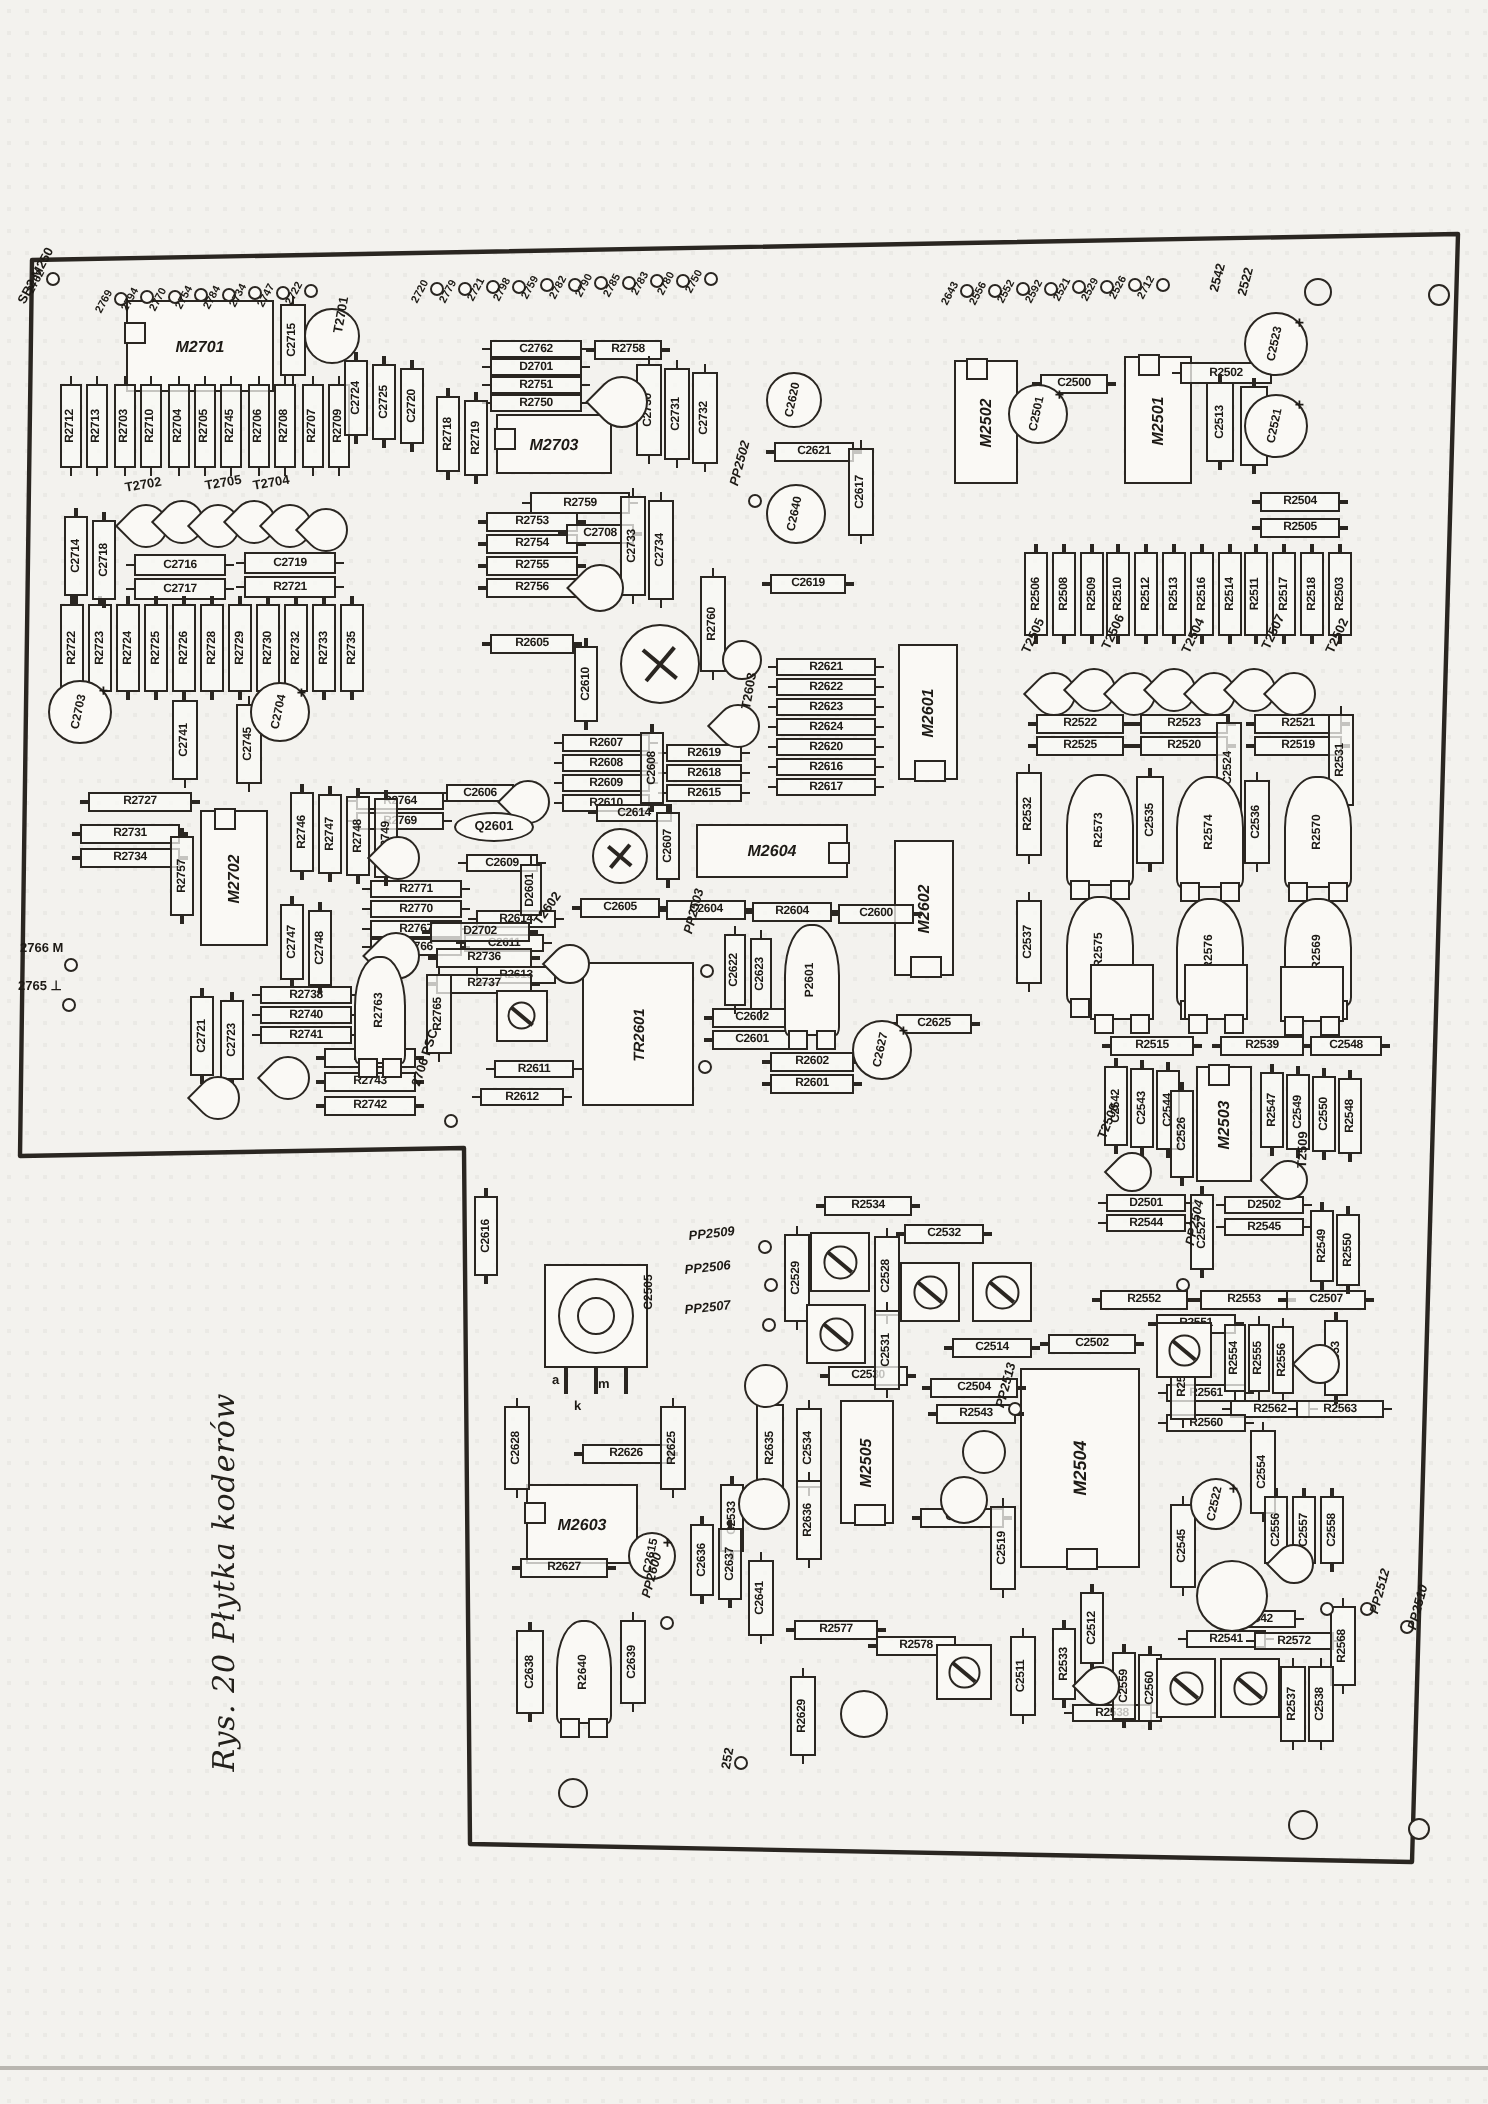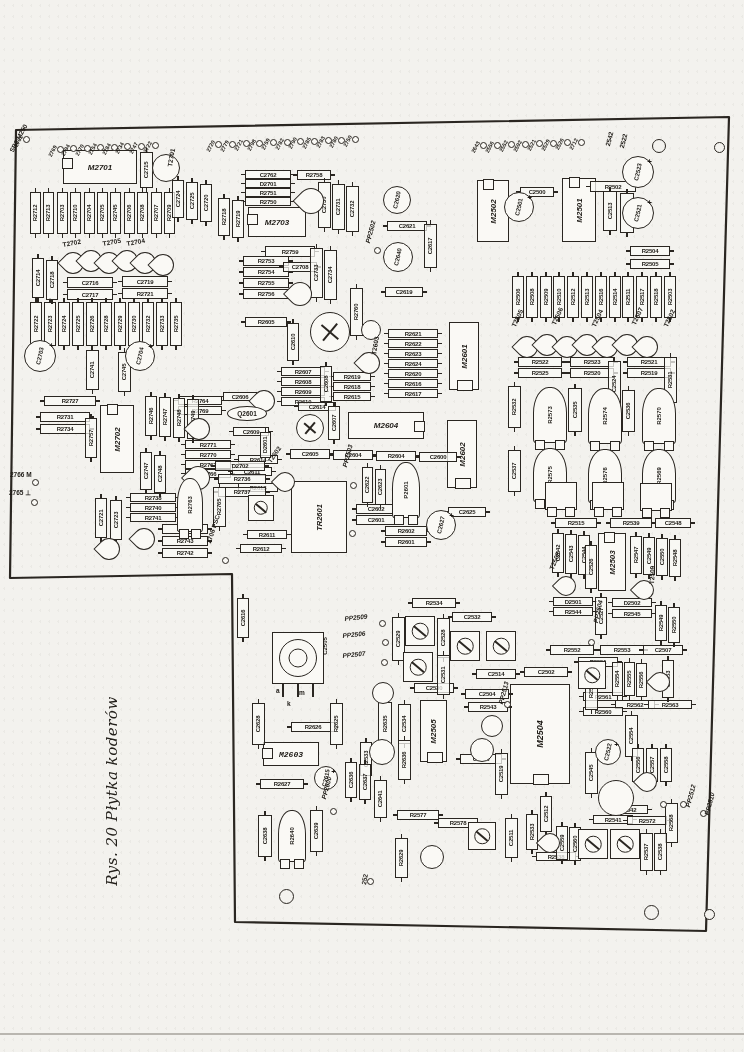--- a/index.html
+++ b/index.html
@@ -71,33 +71,33 @@
   #pageline{position:absolute;left:0;top:1033px;width:744px;height:2px;background:#b9b6b0;}
 </style>
 </head>
 <body>
 
 <div id="board">
   <svg id="outline-svg">
     <polygon id="outline-poly" fill="none" stroke="#2a2621" stroke-width="2.2" stroke-linejoin="round" points="16,130 729,117 706,931 235,922 232,574 10,578"></polygon>
   </svg>
   <div id="parts">
-      <div class="comp ic" style="left: 63px; top: 150px; width: 74px; height: 34px;">
+      <div class="comp ic" style="left: 63px; top: 150px; width: 74px; height: 46px;">
         <span class="t">M2701</span>
         <div class="notch n-l"></div>
       </div>
       <div class="comp ic" style="left: 248px; top: 207px; width: 58px; height: 30px;">
         <span class="t">M2703</span>
         <div class="notch n-l"></div>
       </div>
       <div class="comp ic" style="left: 348px; top: 412px; width: 76px; height: 27px;">
         <span class="t">M2604</span>
         <div class="notch n-r"></div>
       </div>
-      <div class="comp ic" style="left: 263px; top: 742px; width: 56px; height: 24px; font-family: Liberation Mono, monospace;">
+      <div class="comp ic" style="left: 263px; top: 742px; width: 56px; height: 40px;">
         <span class="t">M2603</span>
         <div class="notch n-l"></div>
       </div>
       <div class="comp ic v" style="left: 100px; top: 405px; width: 34px; height: 68px;">
         <span class="t">M2702</span>
         <div class="notch n-t"></div>
       </div>
       <div class="comp ic v" style="left: 477px; top: 180px; width: 32px; height: 62px;">
         <span class="t">M2502</span>
         <div class="notch n-t"></div>

